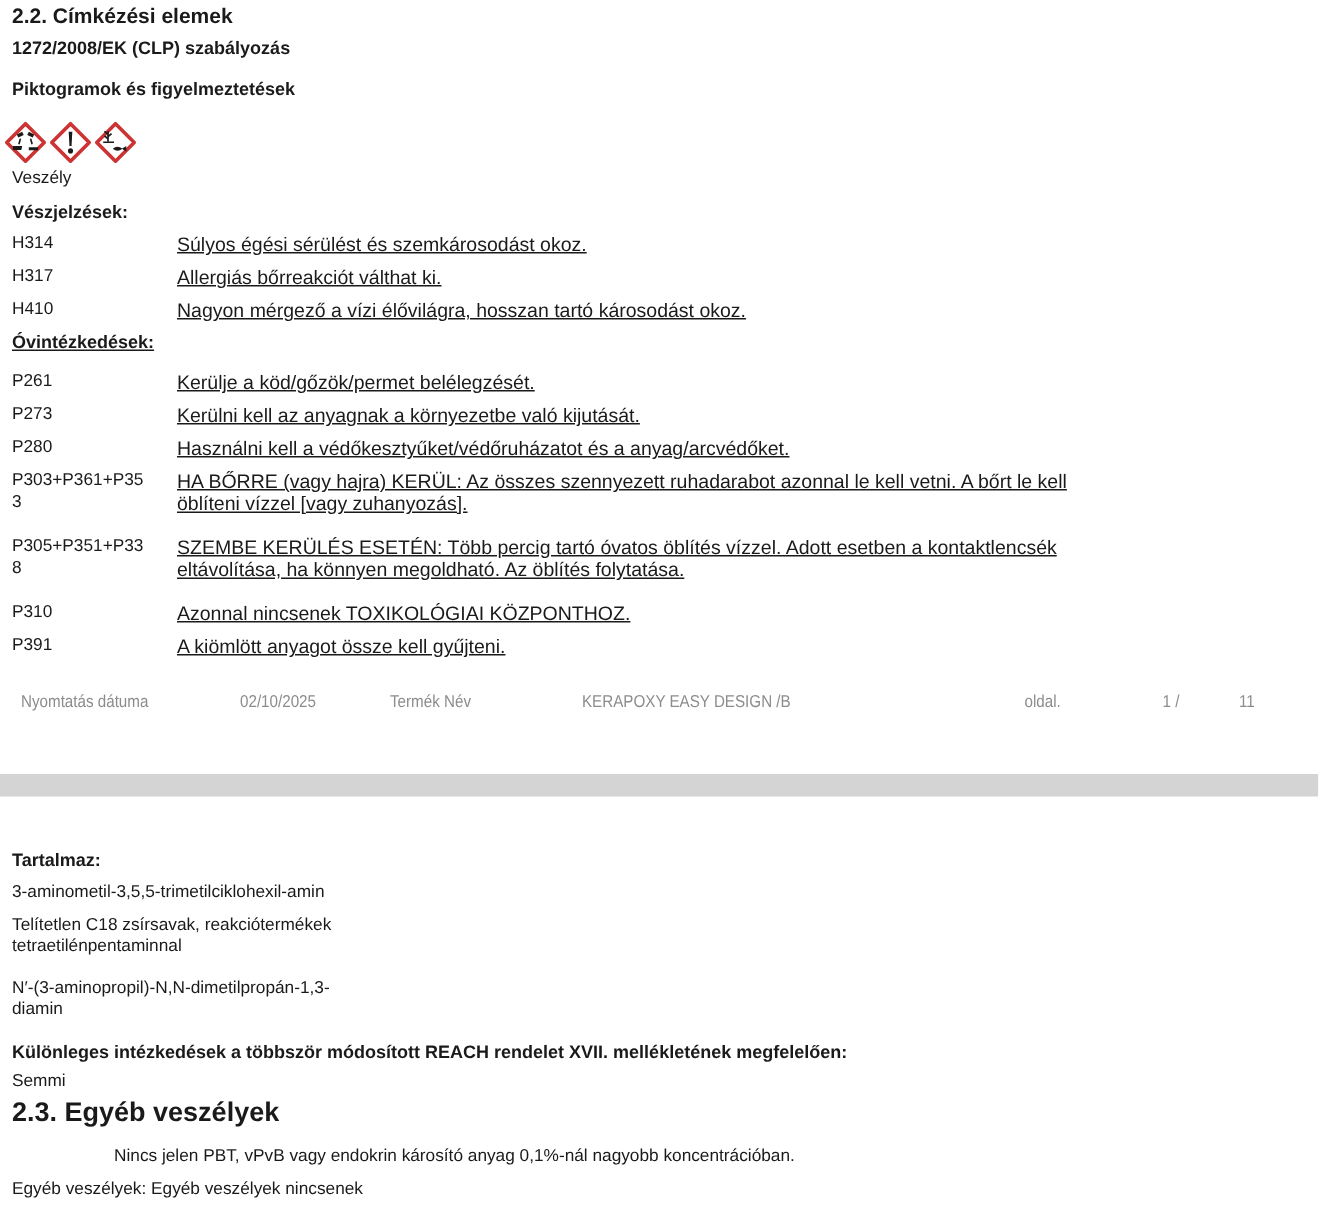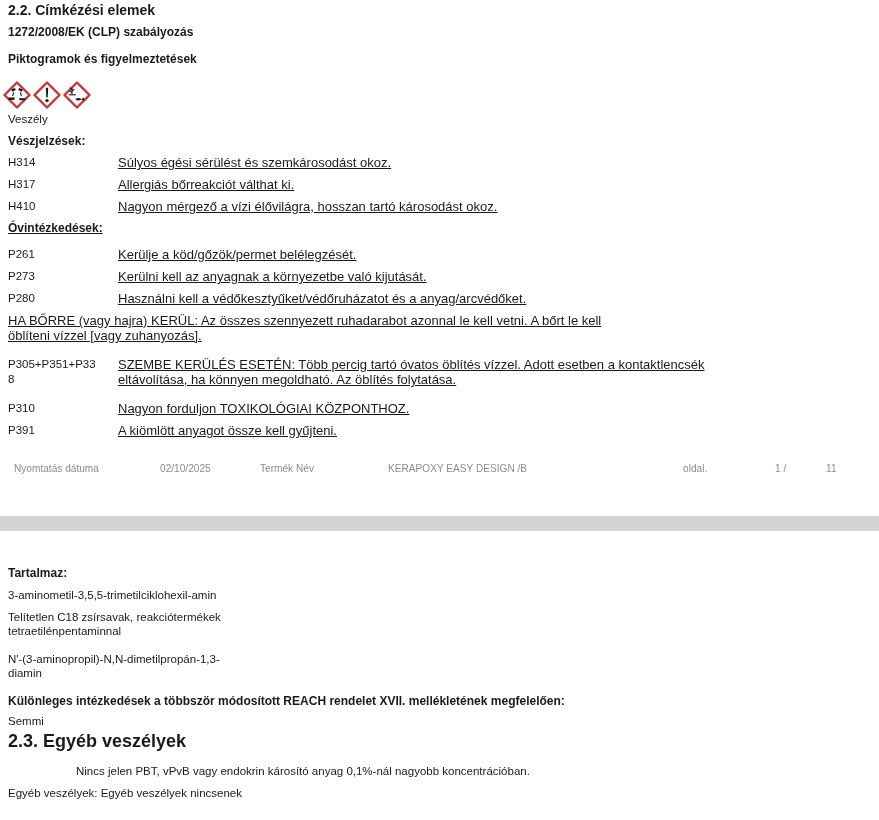--- a/index.html
+++ b/index.html
@@ -100,30 +100,32 @@
     </div>
     <div class="stmt-row">
       <div class="stmt-code">P273</div>
       <div class="stmt-text">Kerülni kell az anyagnak a környezetbe való kijutását.</div>
     </div>
     <div class="stmt-row">
       <div class="stmt-code">P280</div>
       <div class="stmt-text">Használni kell a védőkesztyűket/védőruházatot és a anyag/arcvédőket.</div>
     </div>
     <div class="stmt-row multi">
+      <div class="stmt-code">P303+P361+P35
+3</div>
       <div class="stmt-text">HA BŐRRE (vagy hajra) KERÜL: Az összes szennyezett ruhadarabot azonnal le kell vetni. A bőrt le kell öblíteni vízzel [vagy zuhanyozás].</div>
     </div>
     <div class="stmt-row multi">
       <div class="stmt-code">P305+P351+P33
 8</div>
       <div class="stmt-text">SZEMBE KERÜLÉS ESETÉN: Több percig tartó óvatos öblítés vízzel. Adott esetben a kontaktlencsék eltávolítása, ha könnyen megoldható. Az öblítés folytatása.</div>
     </div>
     <div class="stmt-row">
       <div class="stmt-code">P310</div>
-      <div class="stmt-text">Nagyon forduljon TOXIKOLÓGIAI KÖZPONTHOZ.</div>
+      <div class="stmt-text">Azonnal nincsenek TOXIKOLÓGIAI KÖZPONTHOZ.</div>
     </div>
     <div class="stmt-row">
       <div class="stmt-code">P391</div>
       <div class="stmt-text">A kiömlött anyagot össze kell gyűjteni.</div>
     </div>
   </div>
 
   <div class="abs" style="left:0;top:462px;width:879px;height:16px;">
     <span class="footer-item abs" style="left:14px;">Nyomtatás dátuma</span>
     <span class="footer-item abs" style="left:160px;">02/10/2025</span>

